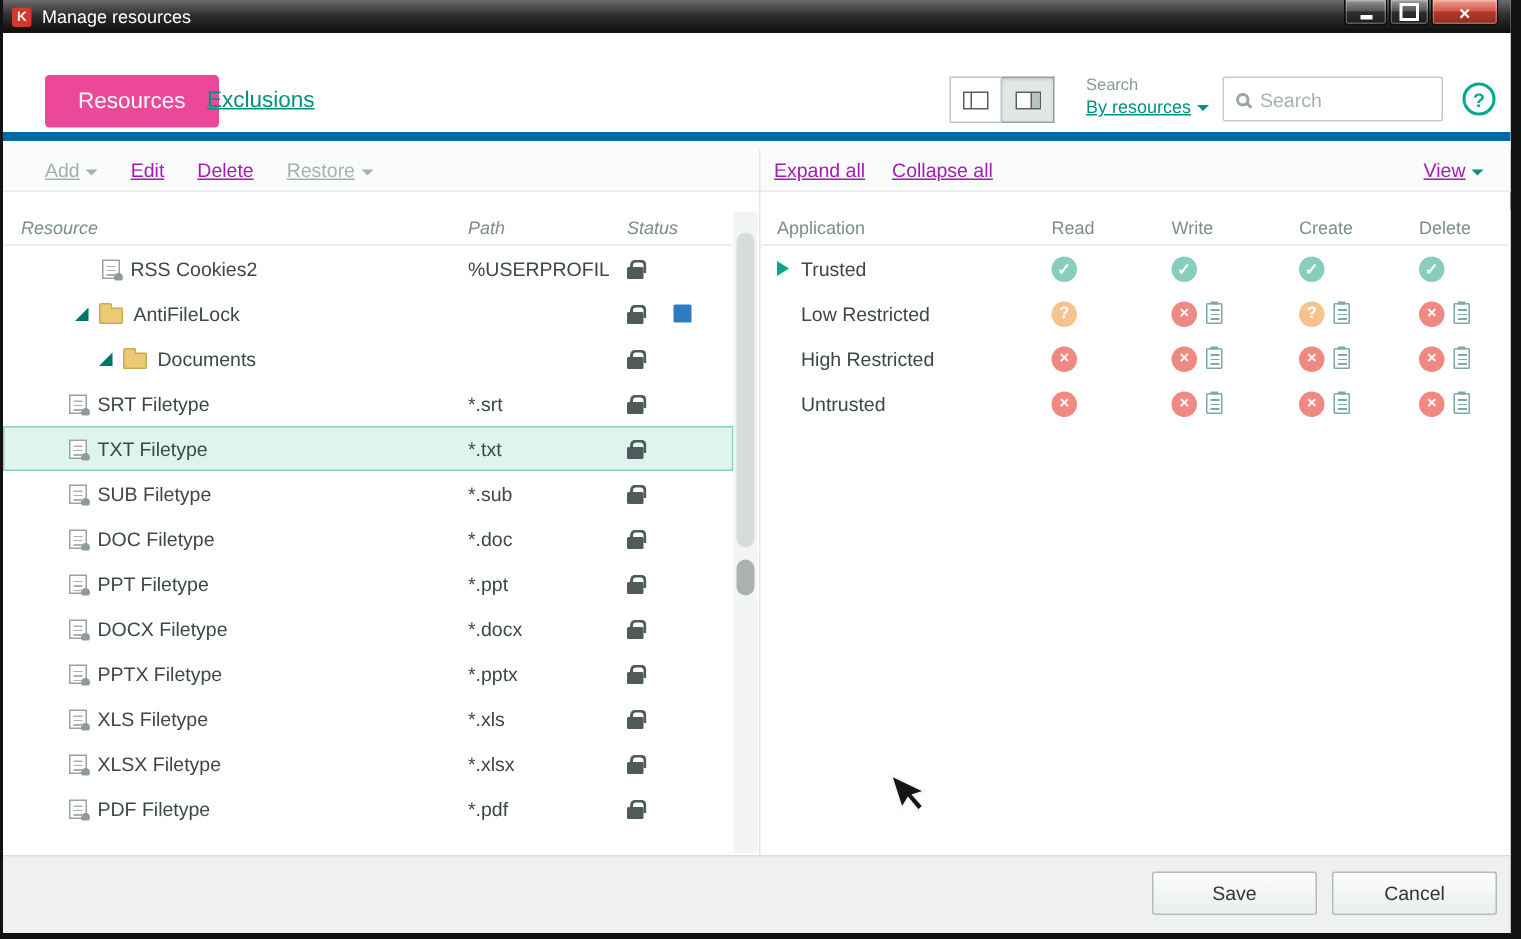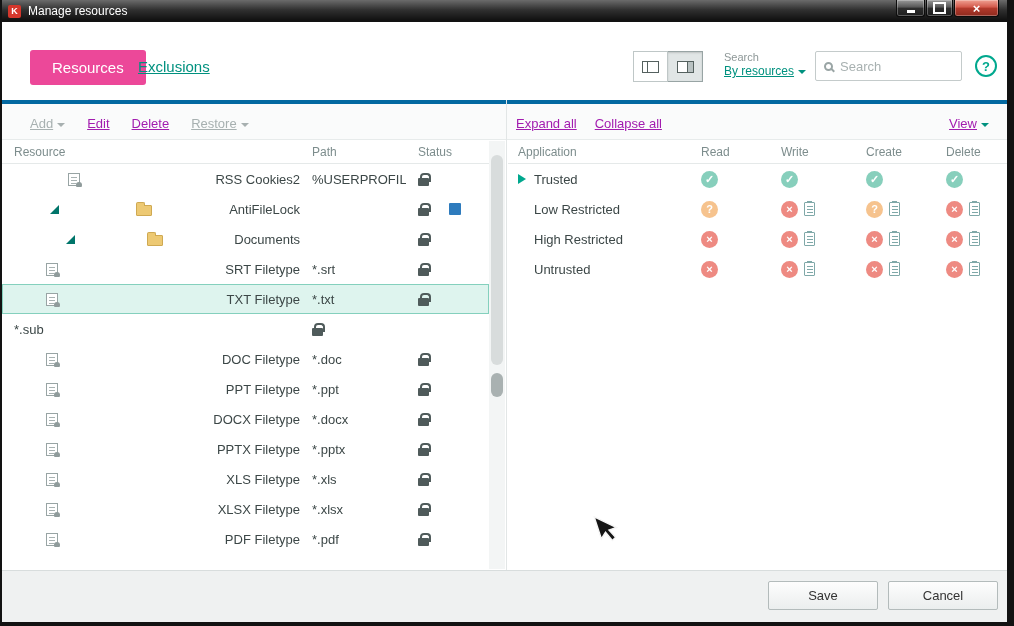--- a/index.html
+++ b/index.html
@@ -41,42 +41,42 @@
 
   .searchbox { position:absolute; left:813px; top:29px; width:147px; height:30px; border:1px solid #c4cbcb; border-radius:2px; background:#fff; display:flex; align-items:center; padding:0 8px; }
   .mag { width:9px; height:9px; border:2px solid #9aa5a5; border-radius:50%; position:relative; flex:none; }
   .mag::after { content:""; position:absolute; width:5px; height:2px; background:#9aa5a5; transform:rotate(45deg); right:-4px; bottom:-2px; }
   .search-input { border:none; outline:none; flex:1; margin-left:7px; font-size:13px; font-family:inherit; color:#333; min-width:0; }
   .search-input::placeholder { color:#a8b1b1; }
 
   .help-icon { position:absolute; right:10px; top:33px; width:22px; height:22px; border:2px solid #00a88e; border-radius:50%; color:#00a88e; font-size:13px; font-weight:bold; display:flex; align-items:center; justify-content:center; cursor:pointer; }
 
   
-  .toolbar { position:absolute; top:100px; left:0; width:100%; height:40px; background:#fafbfb; border-top:4px solid #0369a1; border-bottom:1px solid #e7ebeb; }
+  .toolbar { position:absolute; top:88px; left:0; width:100%; height:40px; background:#fafbfb; border-top:6px solid #0369a1; border-bottom:1px solid #e7ebeb; }
   .tb-left { position:absolute; left:28px; top:12px; display:flex; gap:22px; font-size:13px; }
   .tb-right { position:absolute; left:514px; top:12px; display:flex; gap:18px; font-size:13px; }
   .tb-view { position:absolute; right:18px; top:12px; font-size:13px; }
   .tlink { color:#a21caf; text-decoration:underline; cursor:pointer; }
   .tlink.disabled { color:#a7b0b0; cursor:default; }
 
   
   .left-panel { position:absolute; top:140px; left:0; width:487px; bottom:52px; overflow:hidden; background:#fff; }
   .vscroll { position:absolute; top:141px; left:487px; width:16px; bottom:53px; background:#f3f5f5; }
   .vthumb1 { position:absolute; left:2px; right:2px; top:14px; height:210px; background:#d8dcdc; border-radius:7px; cursor:pointer; }
   .vthumb2 { position:absolute; left:2px; right:2px; top:232px; height:24px; background:#a9b1b1; border-radius:7px; cursor:pointer; }
   .panel-divider { position:absolute; top:100px; left:504px; width:1px; bottom:52px; background:#e2e6e6; }
   .right-panel { position:absolute; top:140px; left:506px; right:0; bottom:52px; background:#fff; }
 
   .thead { height:24px; display:grid; align-items:center; font-size:12px; color:#7d8d8d; border-bottom:1px solid #e5e9e9; }
-  .lgrid { grid-template-columns:298px 106px 1fr; }
+  .lgrid { grid-template-columns:298px 106px 1fr;font-style:italic; }
   .rgrid { grid-template-columns:188px 80px 85px 80px 1fr; }
 
   .lrow { height:30px; display:grid; grid-template-columns:298px 106px 1fr; align-items:center; font-size:13px; color:#3c4747; cursor:default; }
   .lrow.sel { background:#def4ee; box-shadow:inset 0 0 0 1px #84d0bd; }
-  .c-res { display:flex; align-items:center; gap:7px; overflow:hidden; white-space:nowrap;justify-content:space-between; }
+  .c-res { display:flex; align-items:center; gap:7px; overflow:hidden; white-space:nowrap; }
   .pa  { padding-left:66px; }
   .pt1 { padding-left:48px; }
   .pt2 { padding-left:64px; }
   .pc  { padding-left:44px; }
   .c-path { padding-left:12px; white-space:nowrap; overflow:hidden; }
   .c-hpath { padding-left:12px; } .c-hstat { padding-left:12px; }
   .c-status { display:flex; align-items:center; gap:20px; padding-left:12px; }
 
   .rrow { height:30px; display:grid; grid-template-columns:188px 80px 85px 80px 1fr; align-items:center; font-size:13px; color:#3c4747; }
   .c-app { display:flex; align-items:center; gap:8px; padding-left:10px; }
@@ -230,20 +230,24 @@
           <span>TXT Filetype</span>
         </div>
       <div class="c-path">*.txt</div>
       <div class="c-status">
           <span class="lock"></span>
         </div>
     </div>
 
 
     <div class="lrow">
+      <div class="c-res pc">
+          <span class="fileic"></span>
+          <span>SUB Filetype</span>
+        </div>
       <div class="c-path">*.sub</div>
       <div class="c-status">
           <span class="lock"></span>
         </div>
     </div>
 
     <div class="lrow">
       <div class="c-res pc">
           <span class="fileic"></span>
           <span>DOC Filetype</span>

